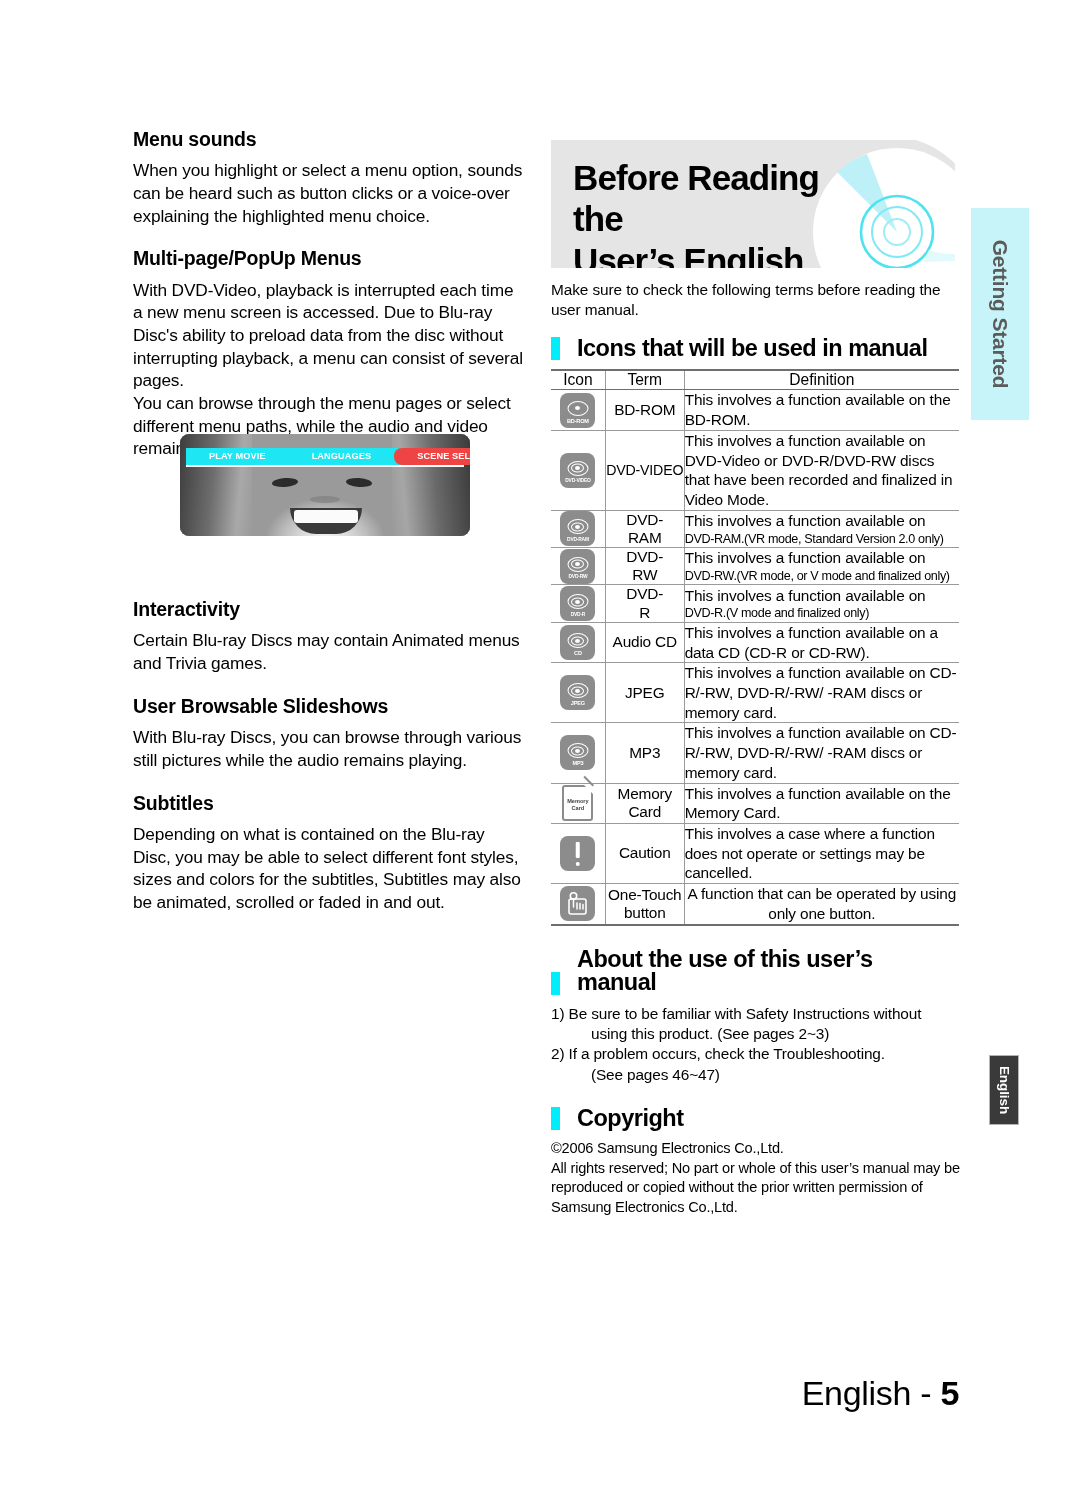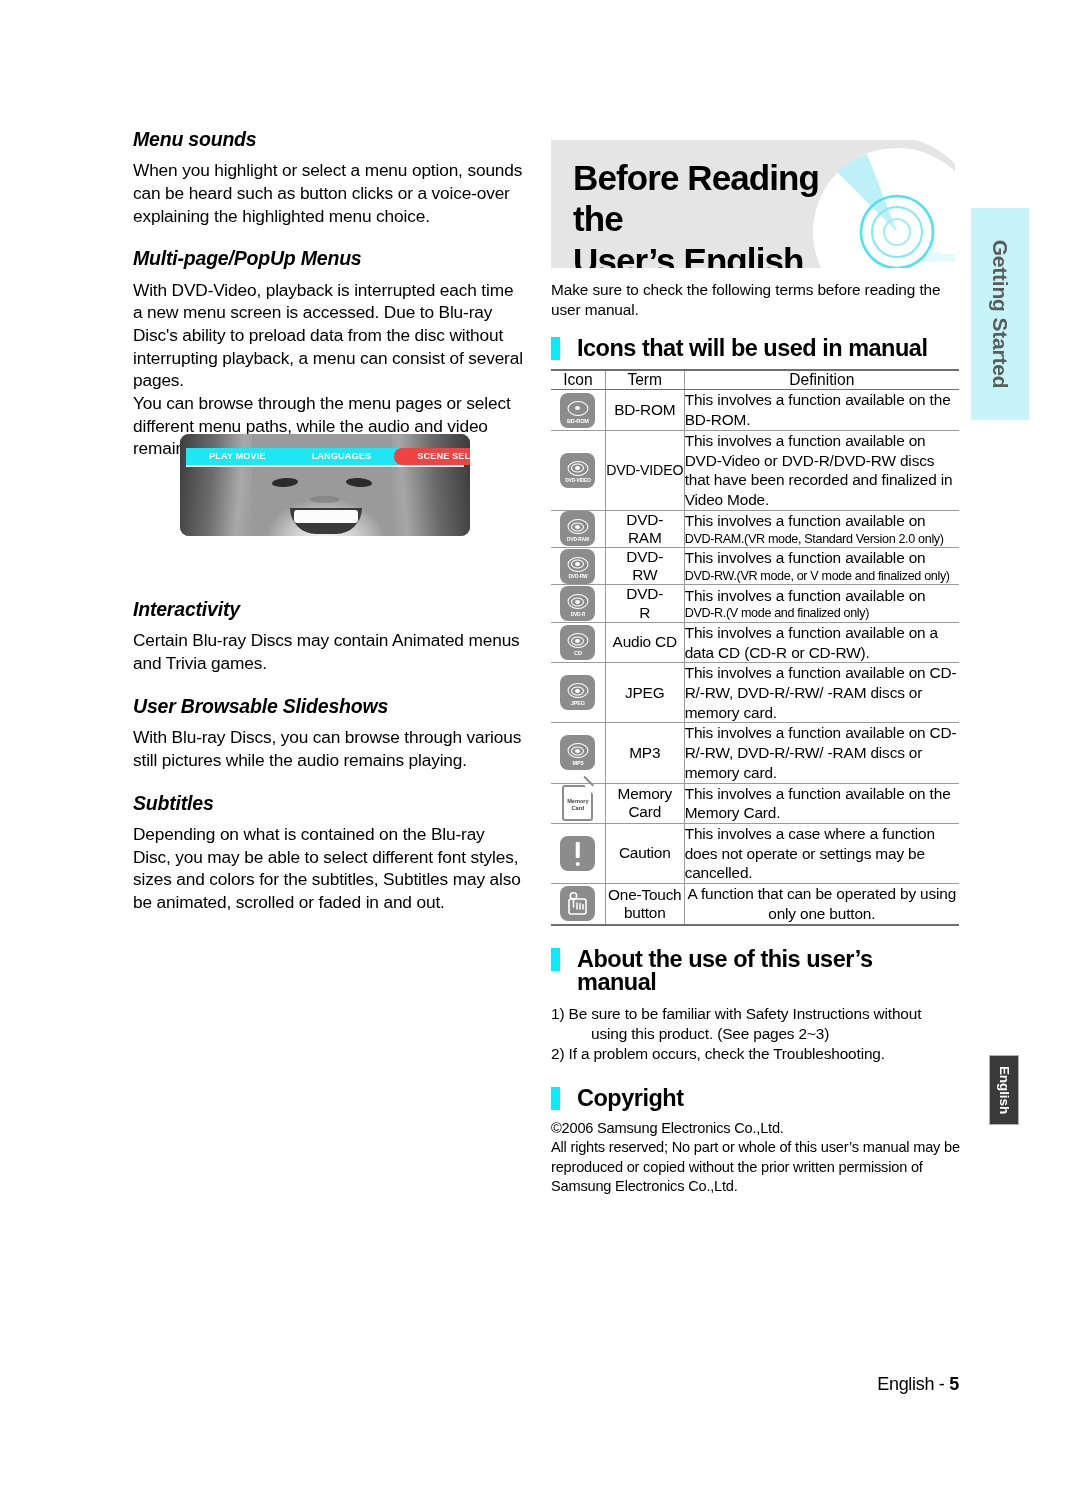--- a/index.html
+++ b/index.html
@@ -22,21 +22,20 @@
     left: 133px;
     top: 128px;
     width: 390px;
   }
   .sub-head {
     font-size: 19.5px;
     font-weight: bold;
     letter-spacing: -0.2px;
     margin: 0 0 9px 0;
     line-height: 1.15;
-    font-style: italic;
   }
   .body-p {
     font-size: 17.3px;
     line-height: 1.31;
     margin: 0 0 20px 0;
     letter-spacing: -0.15px;
   }
   .body-p.tight { margin-bottom: 0; }
 
   
@@ -153,21 +152,21 @@
     margin: 12px 0 0 0;
     font-size: 15.4px;
     line-height: 1.33;
     letter-spacing: -0.1px;
     width: 400px;
   }
 
   
   .sec-head {
     display: flex;
-    align-items: flex-start;
+    align-items: flex-end;
     margin: 16px 4px 9px 0;
   }
   .sec-bullet {
     width: 9px;
     height: 23px;
     background: #00eefb;
     flex: none;
   }
   .sec-title {
     margin-left: 17px;
@@ -346,21 +345,21 @@
     line-height: 1.33;
     letter-spacing: -0.2px;
   }
 
   #page-number {
     position: absolute;
     left: 551px;
     top: 1374px;
     width: 408px;
     text-align: right;
-    font-size: 18px;
+    font-size: 34px;
     letter-spacing: -0.3px;
   }
   #page-number b { font-weight: bold; }
 
   
   #tab-getting-started {
     position: absolute;
     left: 971px;
     top: 208px;
     width: 58px;
@@ -625,20 +624,21 @@
 
   <div id="about-list">
     <div class="about-item">
       <span>1)</span>
       <span>Be sure to be familiar with Safety Instructions without</span>
       <span class="cont">using this product. (See pages 2~3)</span>
     </div>
     <div class="about-item">
       <span>2)</span>
       <span>If a problem occurs, check the Troubleshooting.</span>
+      <span class="cont">(See pages 46~47)</span>
     </div>
   </div>
 
   <div class="sec-head" style="margin-top:22px">
     <span class="sec-bullet"></span>
     <span class="sec-title">Copyright</span>
   </div>
 
   <div id="copyright-body">
     <div>©2006 Samsung Electronics Co.,Ltd.</div>

